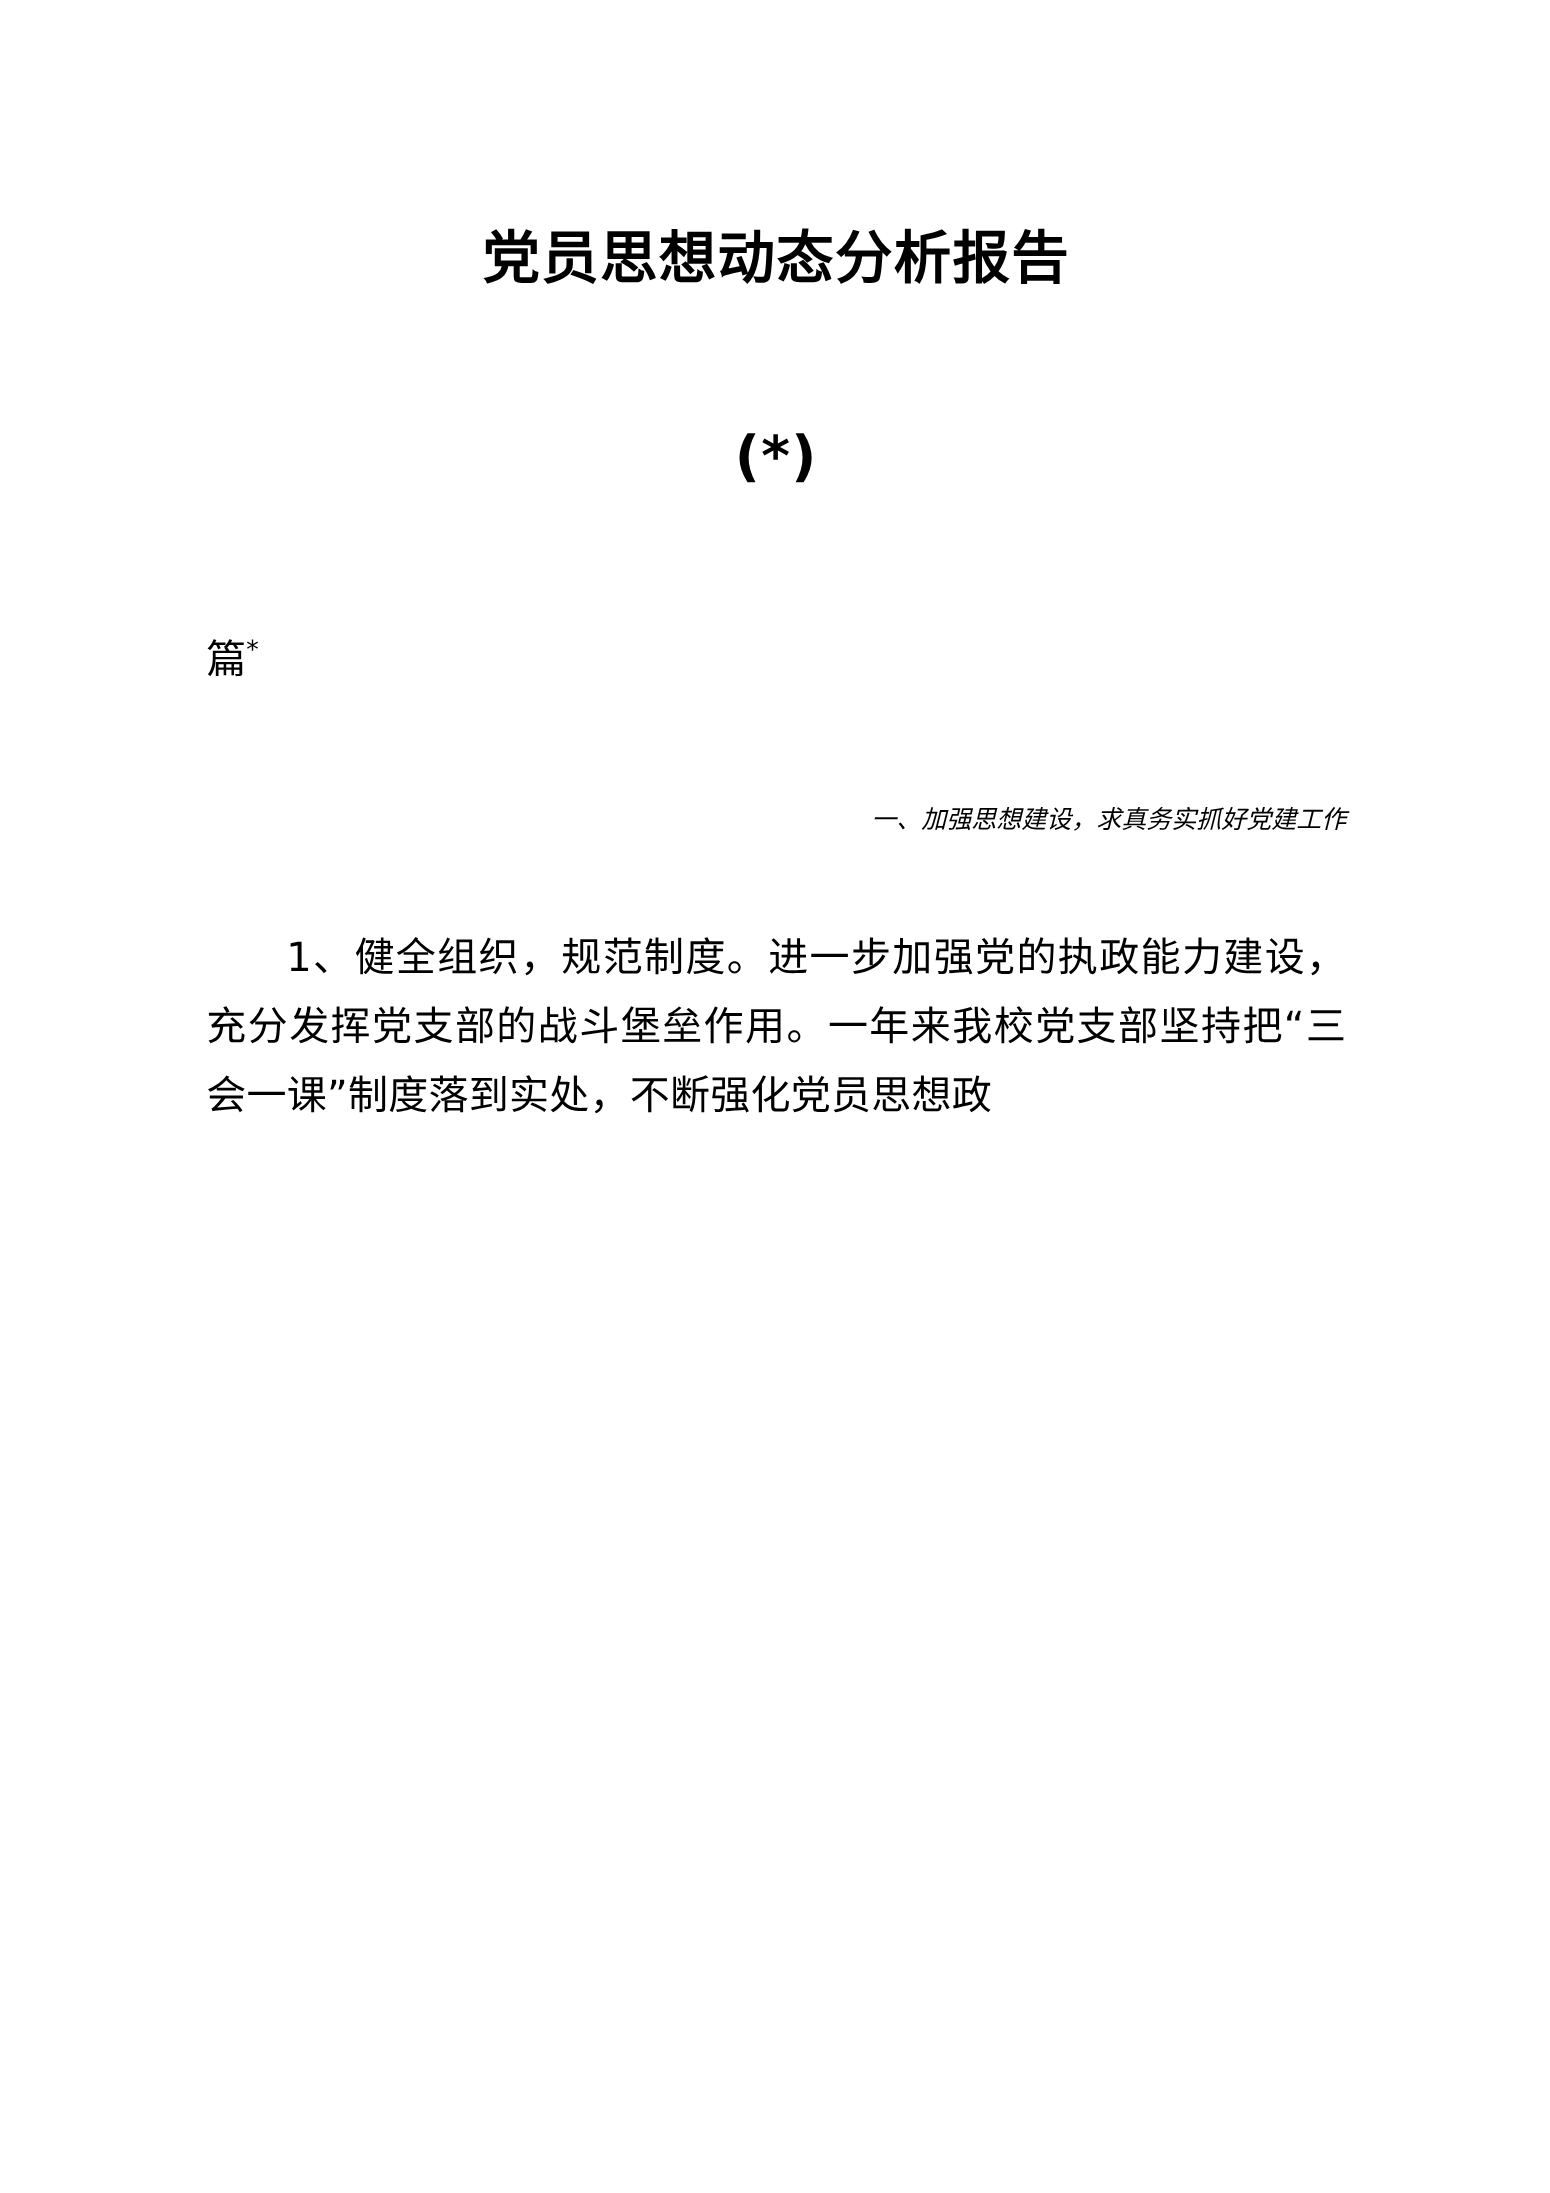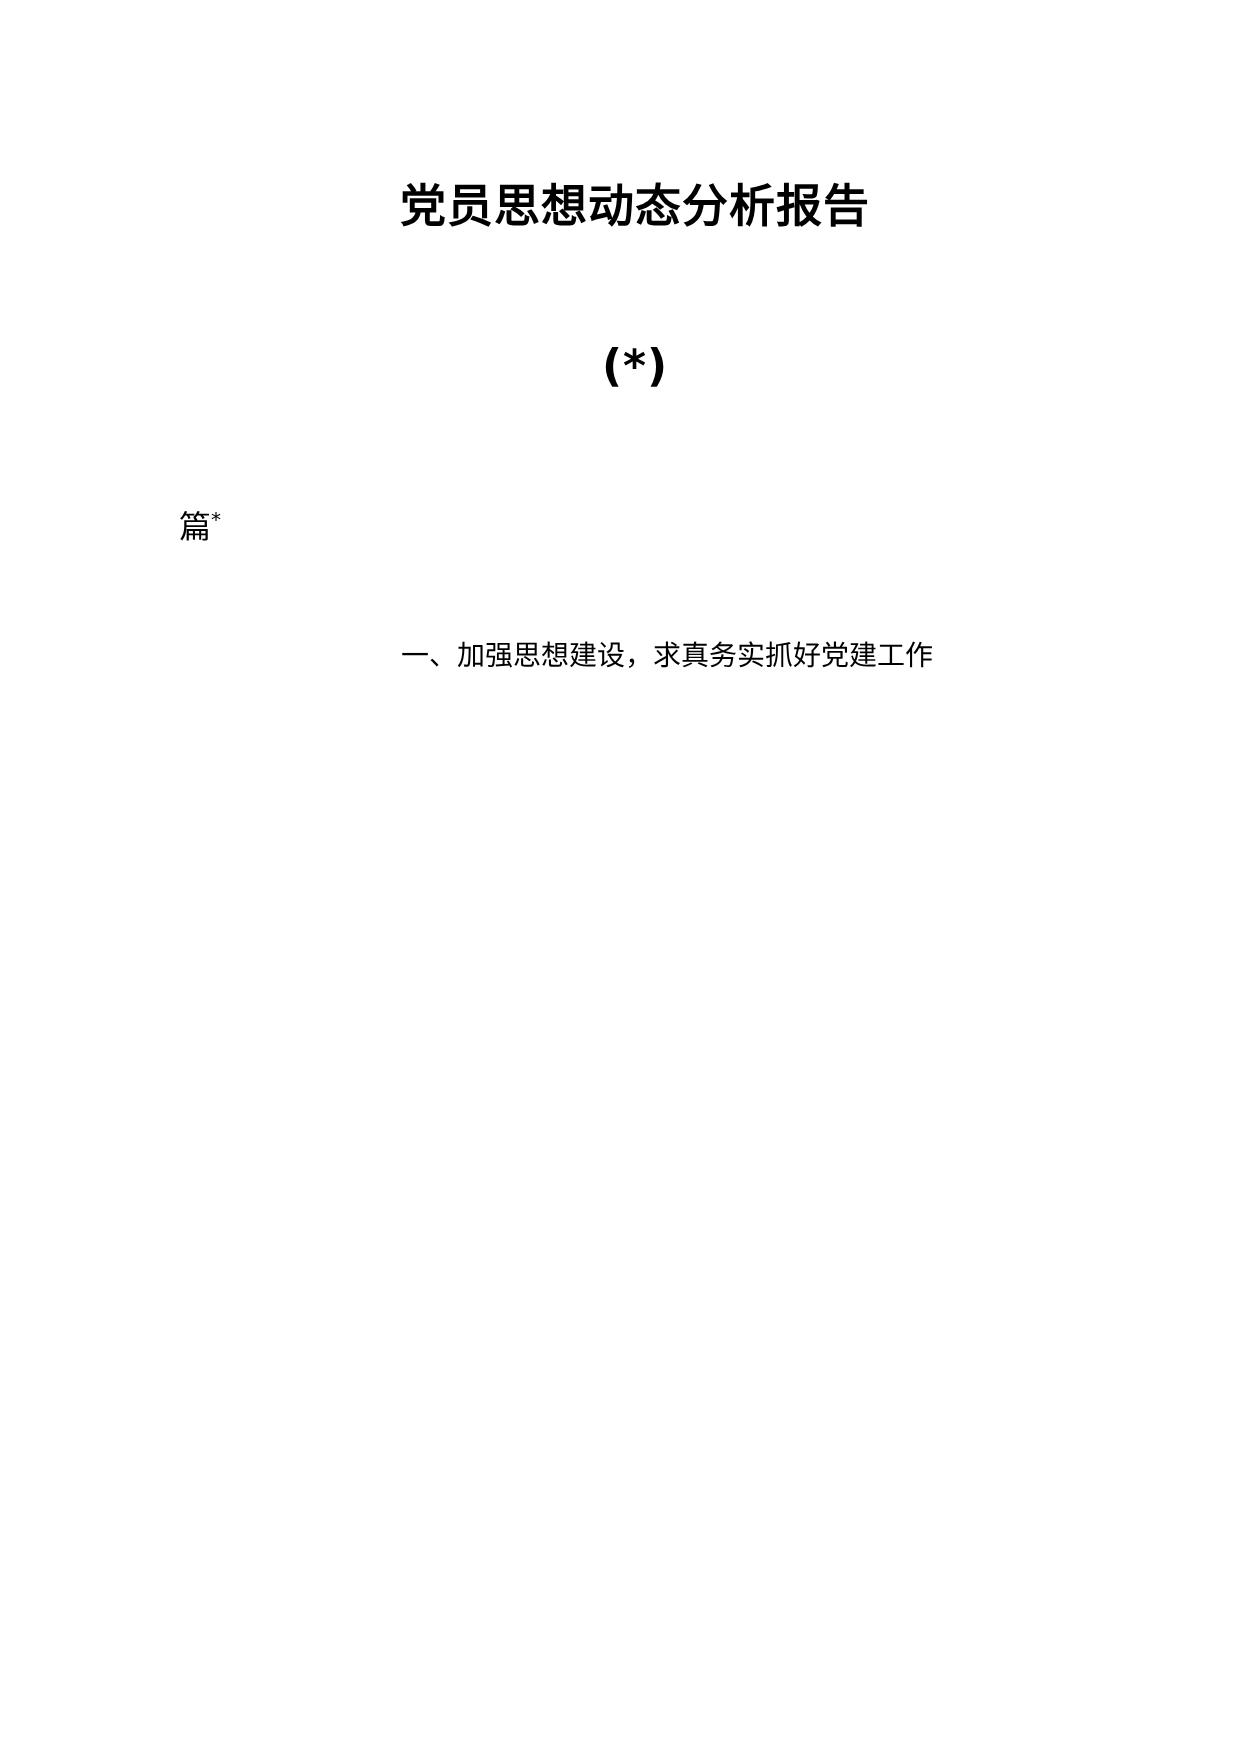--- a/index.html
+++ b/index.html
@@ -17,21 +17,21 @@
     position: relative;
     width: 1240px;
     height: 1754px;
     margin: 0 auto;
     background: #ffffff;
     overflow: hidden;
     box-sizing: border-box;
   }
   .content {
     position: absolute;
-    left: 179px;
+    left: 165px;
     top: 0;
     width: 912px;
   }
 
   
   .doc-title {
     font-size: 46px;
     font-weight: bold;
     text-align: center;
     letter-spacing: 1px;
@@ -81,25 +81,26 @@
   }
   .inline-star {
     font-size: 22px;
     vertical-align: super;
     line-height: 0;
   }
   .gap-sm { height: 18px; }
   .gap-md { height: 55px; }
   .gap-lg { height: 56px; }
   .heading-line {
-    font-size: 28px;
+    font-size: 20px;
     line-height: 55px;
     margin: 0;
     text-indent: 64px;
-    text-align: center;
+    text-align: right;
+    font-style: italic;
   }
 </style>
 </head>
 <body>
 
 <div class="page">
   <div class="content">
 
     <h1 class="doc-title"><span>党员思想动态分析报告</span></h1>
 
@@ -113,16 +114,17 @@
 
       <div class="gap-sm"></div>
 
 
       <div class="gap-md"></div>
 
       <p class="heading-line">一、加强思想建设，求真务实抓好党建工作</p>
 
       <div class="gap-lg"></div>
 
+      <p class="para indent2">1、健全组织，规范制度。进一步加强党的执政能力建设，充分发挥党支部的战斗堡垒作用。一年来我校党支部坚持把“三会一课”制度落到实处，不断强化党员思想政</p>
 
     </div>
   </div>
 </div>
 
 </body></html>

